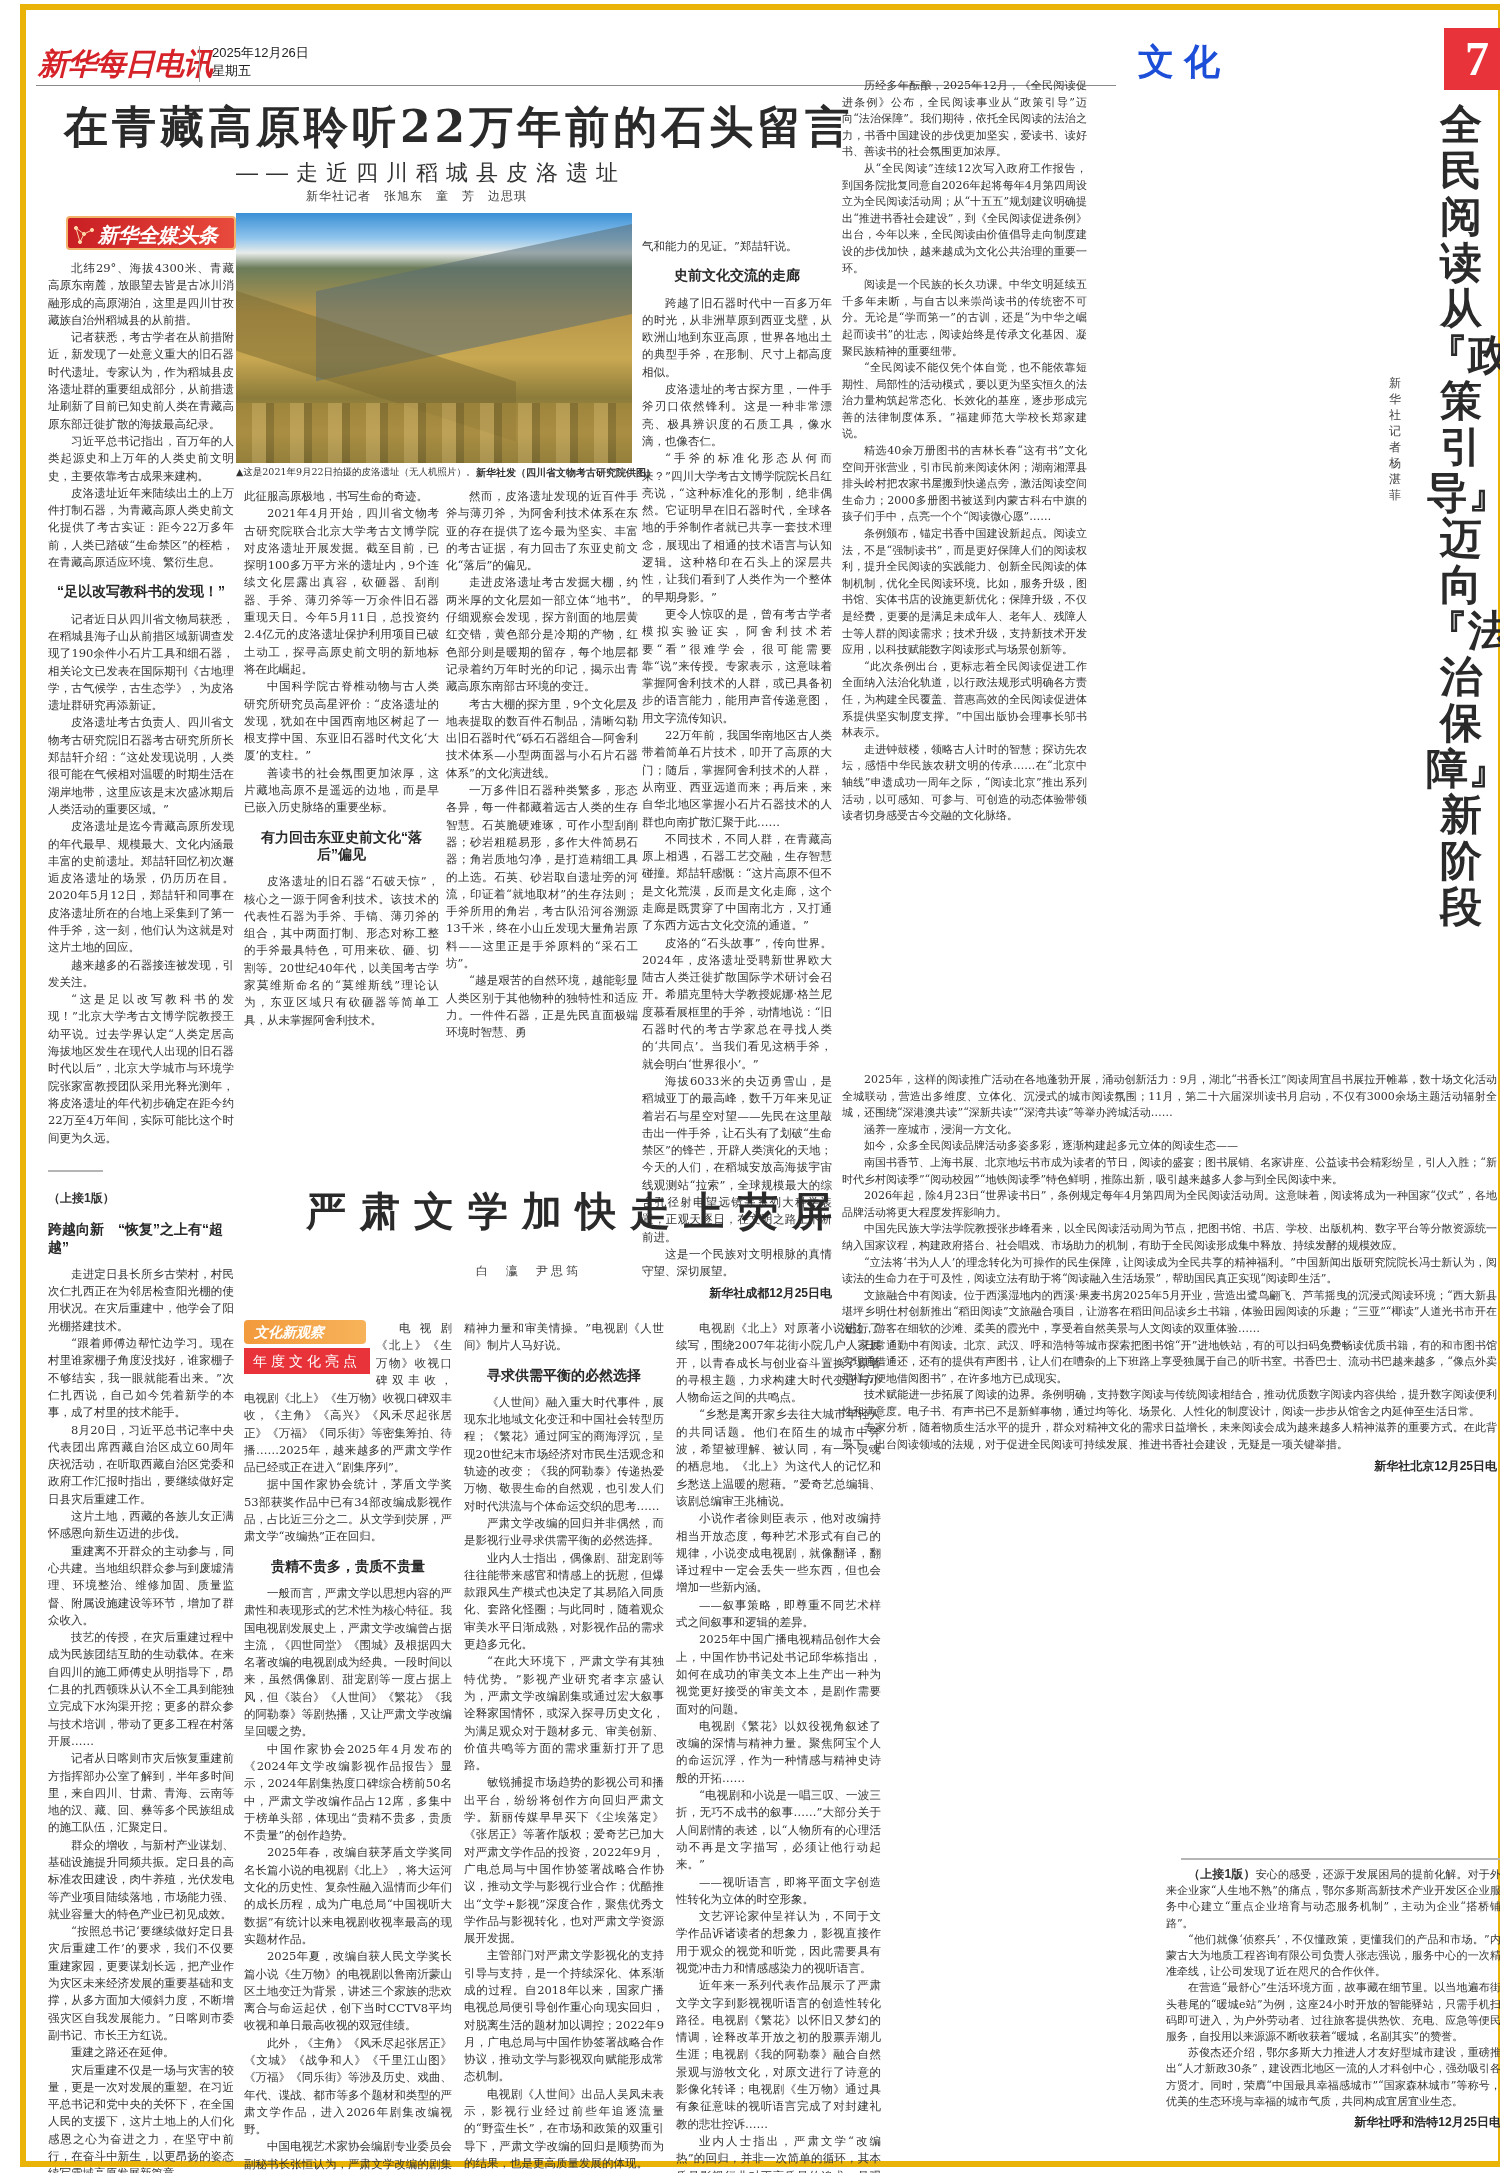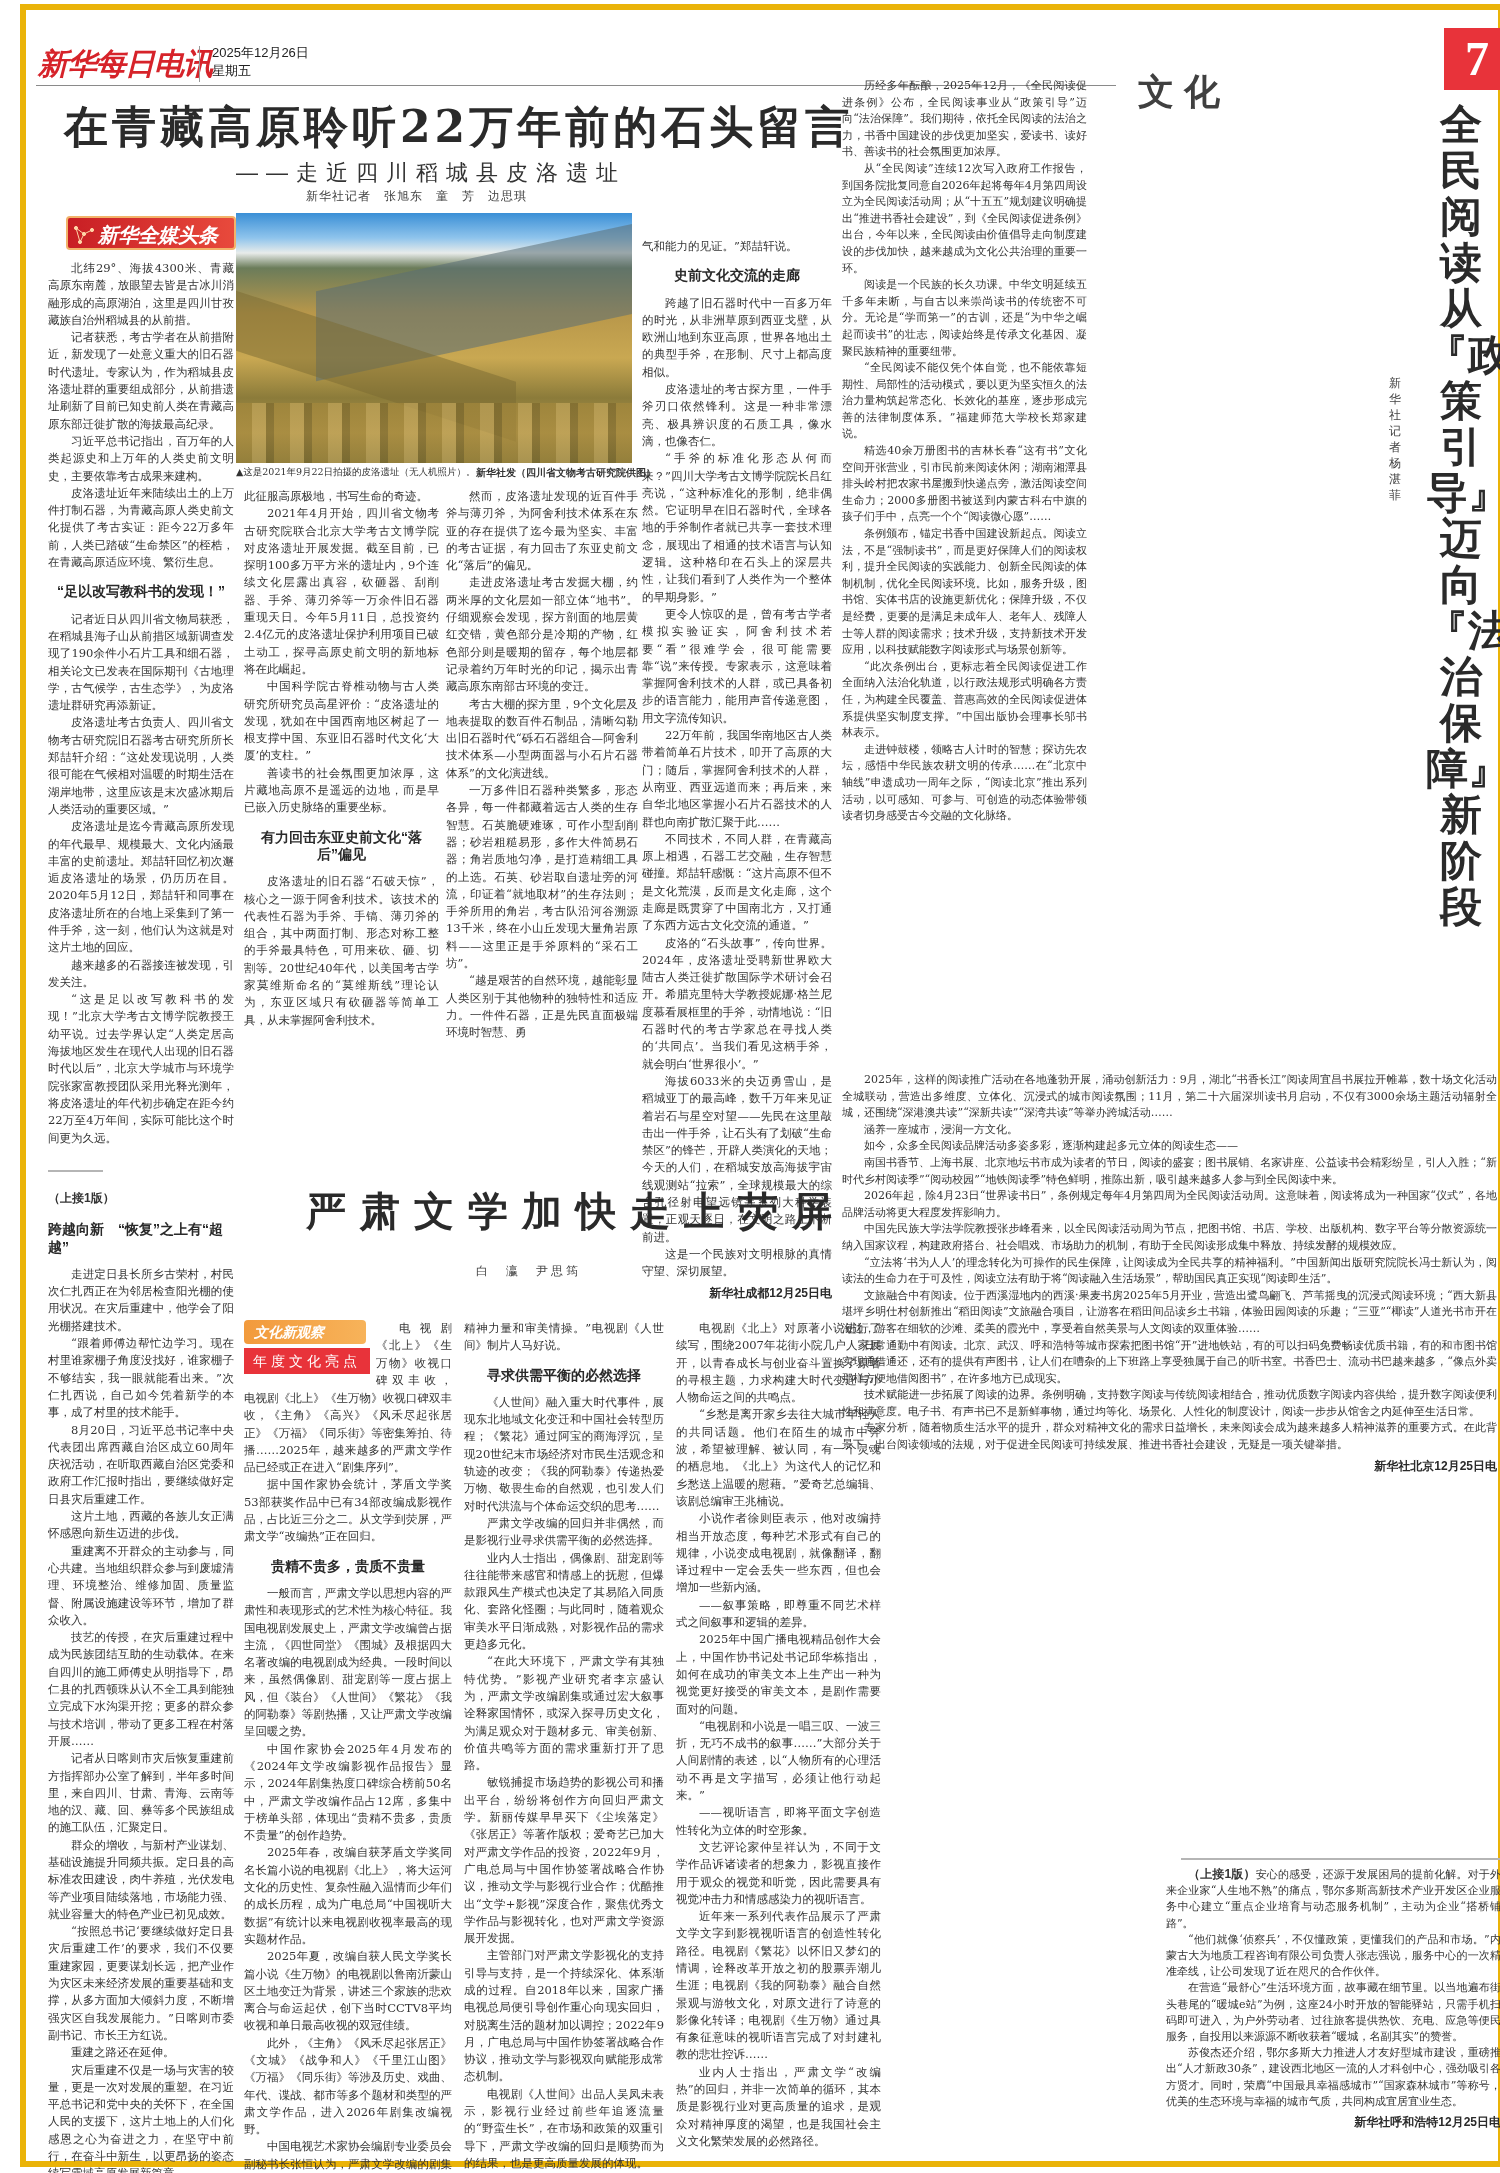--- a/index.html
+++ b/index.html
@@ -6,21 +6,21 @@
   html, body { width: 1500px; height: 2173px; background: #ffffff; overflow: hidden; }
   body { font-family: "DejaVu Serif", "Liberation Serif", serif; color: #2b2b2b; position: relative; }
   .page { position: absolute; left: 20px; top: 4px; width: 1484px; height: 2163px; border: 6px solid #eab308; background: #fff; }
 
   
   .masthead { position: absolute; left: 10px; top: 28px; width: 1460px; height: 50px; }
   .logo { position: absolute; left: 2px; top: 6px; font-family: "DejaVu Serif", serif; font-weight: bold; font-style: italic; color: #d6232a; font-size: 30px; letter-spacing: -1px; }
   .logo-divider { position: absolute; left: 163px; top: 8px; width: 1px; height: 36px; background: #999; }
   .date { position: absolute; left: 176px; top: 6px; font-family: "Liberation Sans", sans-serif; font-size: 13px; color: #222; line-height: 18px; }
   .rule { position: absolute; left: 0; top: 47px; width: 1080px; height: 1px; background: #8a8a8a; }
-  .section-name { position: absolute; left: 1102px; top: 0; font-family: "DejaVu Serif", serif; font-weight: bold; color: #404040; font-size: 36px; letter-spacing: 10px; margin-top: 30px; }
+  .section-name { position: absolute; left: 1102px; top: 0; font-family: "DejaVu Serif", serif; font-weight: bold; color: #1d4ed8; font-size: 36px; letter-spacing: 10px; }
   .page-num { position: absolute; left: 1408px; top: -10px; width: 66px; height: 62px; background: #e8333a; color: #fff; font-family: "Liberation Serif", serif; font-weight: bold; font-size: 48px; text-align: center; line-height: 62px; }
 
   
   .headline1 { position: absolute; left: 38px; top: 88px; font-family: "DejaVu Serif", serif; font-weight: bold; font-size: 44px; letter-spacing: 4px; color: #2a2a2a; white-space: nowrap; }
   .subhead1 { position: absolute; left: 210px; top: 148px; font-family: "Liberation Sans", "DejaVu Sans", sans-serif; font-size: 22px; letter-spacing: 8px; color: #333; white-space: nowrap; }
   .byline1 { position: absolute; left: 280px; top: 178px; font-size: 12px; color: #444; letter-spacing: 1px; }
 
   .badge-xh { position: absolute; left: 40px; top: 206px; width: 170px; height: 34px; background: linear-gradient(90deg,#c81e24,#e84a3c); border-radius: 4px; color: #fff; font-family: "DejaVu Sans", sans-serif; font-weight: bold; font-style: italic; font-size: 20px; line-height: 34px; padding-left: 30px; border: 2px solid #f2b36a; }
   .badge-xh .net { position: absolute; left: 6px; top: 6px; width: 20px; height: 20px; }
 
@@ -232,20 +232,21 @@
     <p>电视剧《人世间》出品人吴凤未表示，影视行业经过前些年追逐流量的“野蛮生长”，在市场和政策的双重引导下，严肃文学改编的回归是顺势而为的结果，也是更高质量发展的体现。</p>
 
   </div>
 
   <div class="col" style="left: 650px; top: 1310px; width: 205px; overflow: hidden;">
     <p>电视剧《北上》对原著小说进行了续写，围绕2007年花街小院几户人家展开，以青春成长与创业奋斗置换了原著的寻根主题，力求构建大时代变迁与小人物命运之间的共鸣点。</p>
     <p>“乡愁是离开家乡去往大城市年轻人的共同话题。他们在陌生的城市中奔波，希望被理解、被认同，有一个灵魂的栖息地。《北上》为这代人的记忆和乡愁送上温暖的慰藉。”爱奇艺总编辑、该剧总编审王兆楠说。</p>
     <p>小说作者徐则臣表示，他对改编持相当开放态度，每种艺术形式有自己的规律，小说变成电视剧，就像翻译，翻译过程中一定会丢失一些东西，但也会增加一些新内涵。</p>
     <p>——叙事策略，即尊重不同艺术样式之间叙事和逻辑的差异。</p>
     <p>2025年中国广播电视精品创作大会上，中国作协书记处书记邱华栋指出，如何在成功的审美文本上生产出一种为视觉更好接受的审美文本，是剧作需要面对的问题。</p>
+    <p>电视剧《繁花》以奴役视角叙述了改编的深情与精神力量。聚焦阿宝个人的命运沉浮，作为一种情感与精神史诗般的开拓……</p>
     <p>“电视剧和小说是一唱三叹、一波三折，无巧不成书的叙事……”大部分关于人间剧情的表述，以“人物所有的心理活动不再是文字描写，必须让他行动起来。”</p>
     <p>——视听语言，即将平面文字创造性转化为立体的时空形象。</p>
     <p>文艺评论家仲呈祥认为，不同于文学作品诉诸读者的想象力，影视直接作用于观众的视觉和听觉，因此需要具有视觉冲击力和情感感染力的视听语言。</p>
     <p>近年来一系列代表作品展示了严肃文学文字到影视视听语言的创造性转化路径。电视剧《繁花》以怀旧又梦幻的情调，诠释改革开放之初的股票弄潮儿生涯；电视剧《我的阿勒泰》融合自然景观与游牧文化，对原文进行了诗意的影像化转译；电视剧《生万物》通过具有象征意味的视听语言完成了对封建礼教的悲壮控诉……</p>
     <p>业内人士指出，严肃文学“改编热”的回归，并非一次简单的循环，其本质是影视行业对更高质量的追求，是观众对精神厚度的渴望，也是我国社会主义文化繁荣发展的必然路径。</p>
 
   </div>
 
 </div>
 

